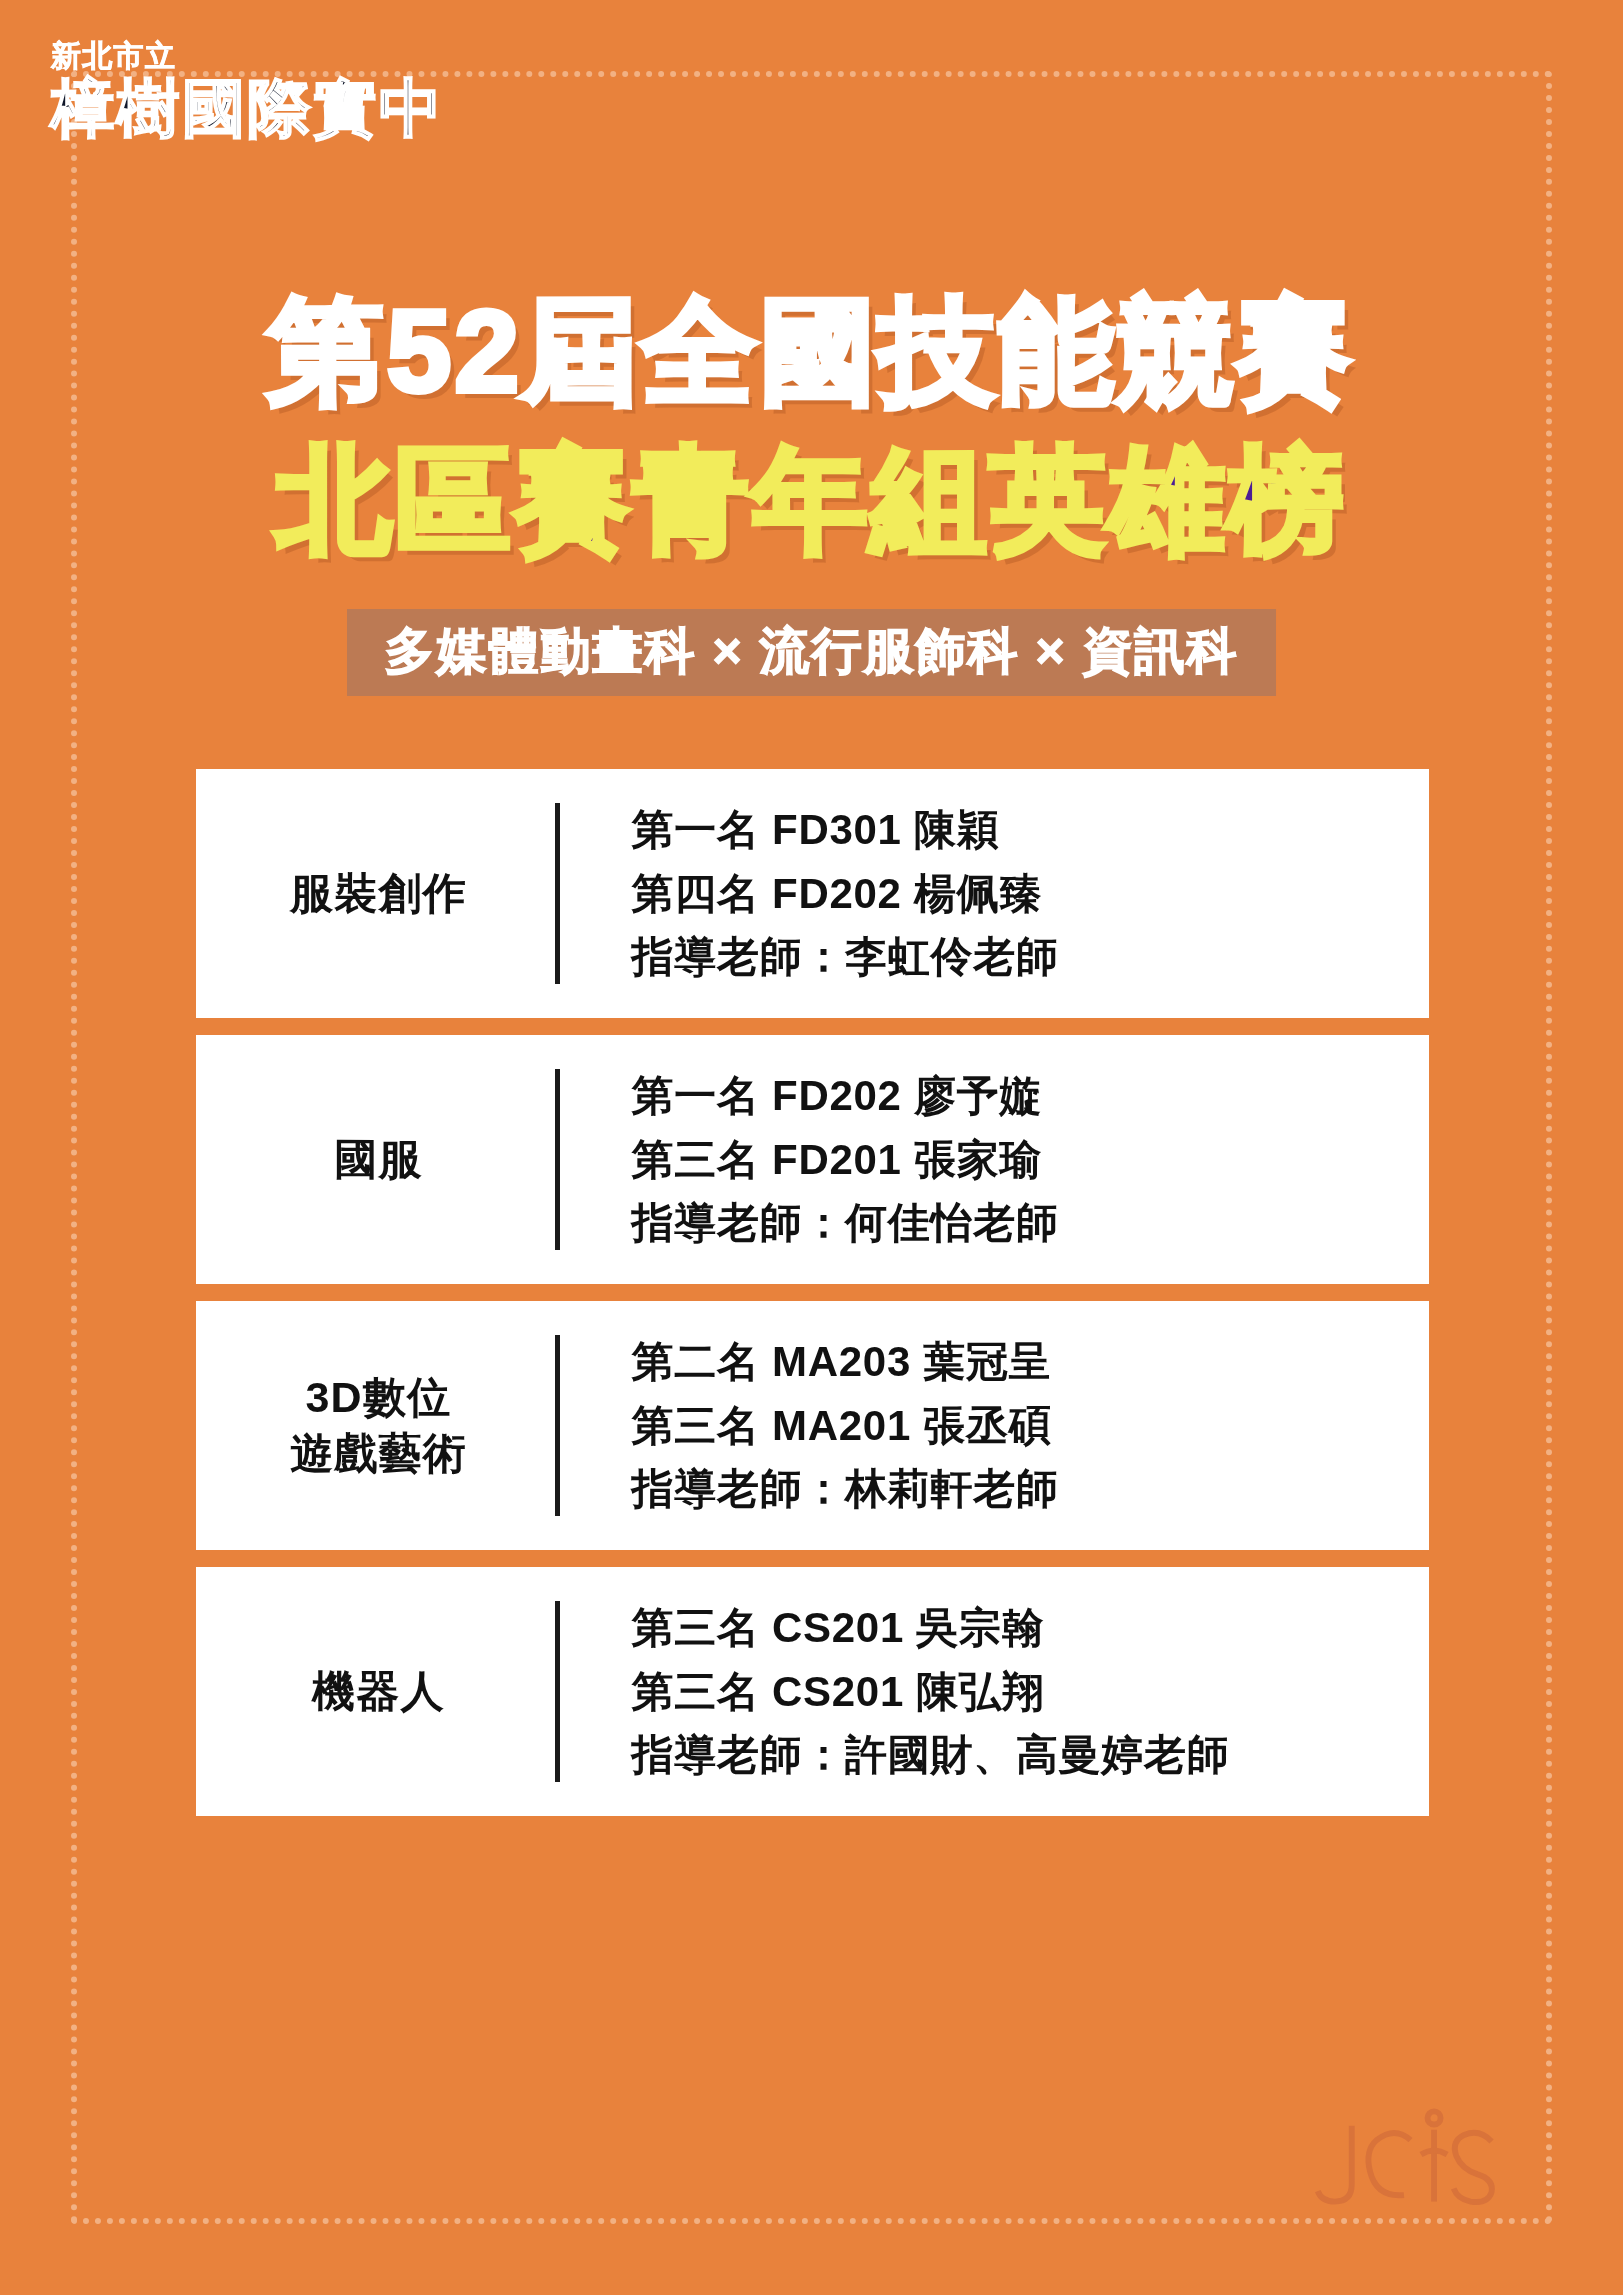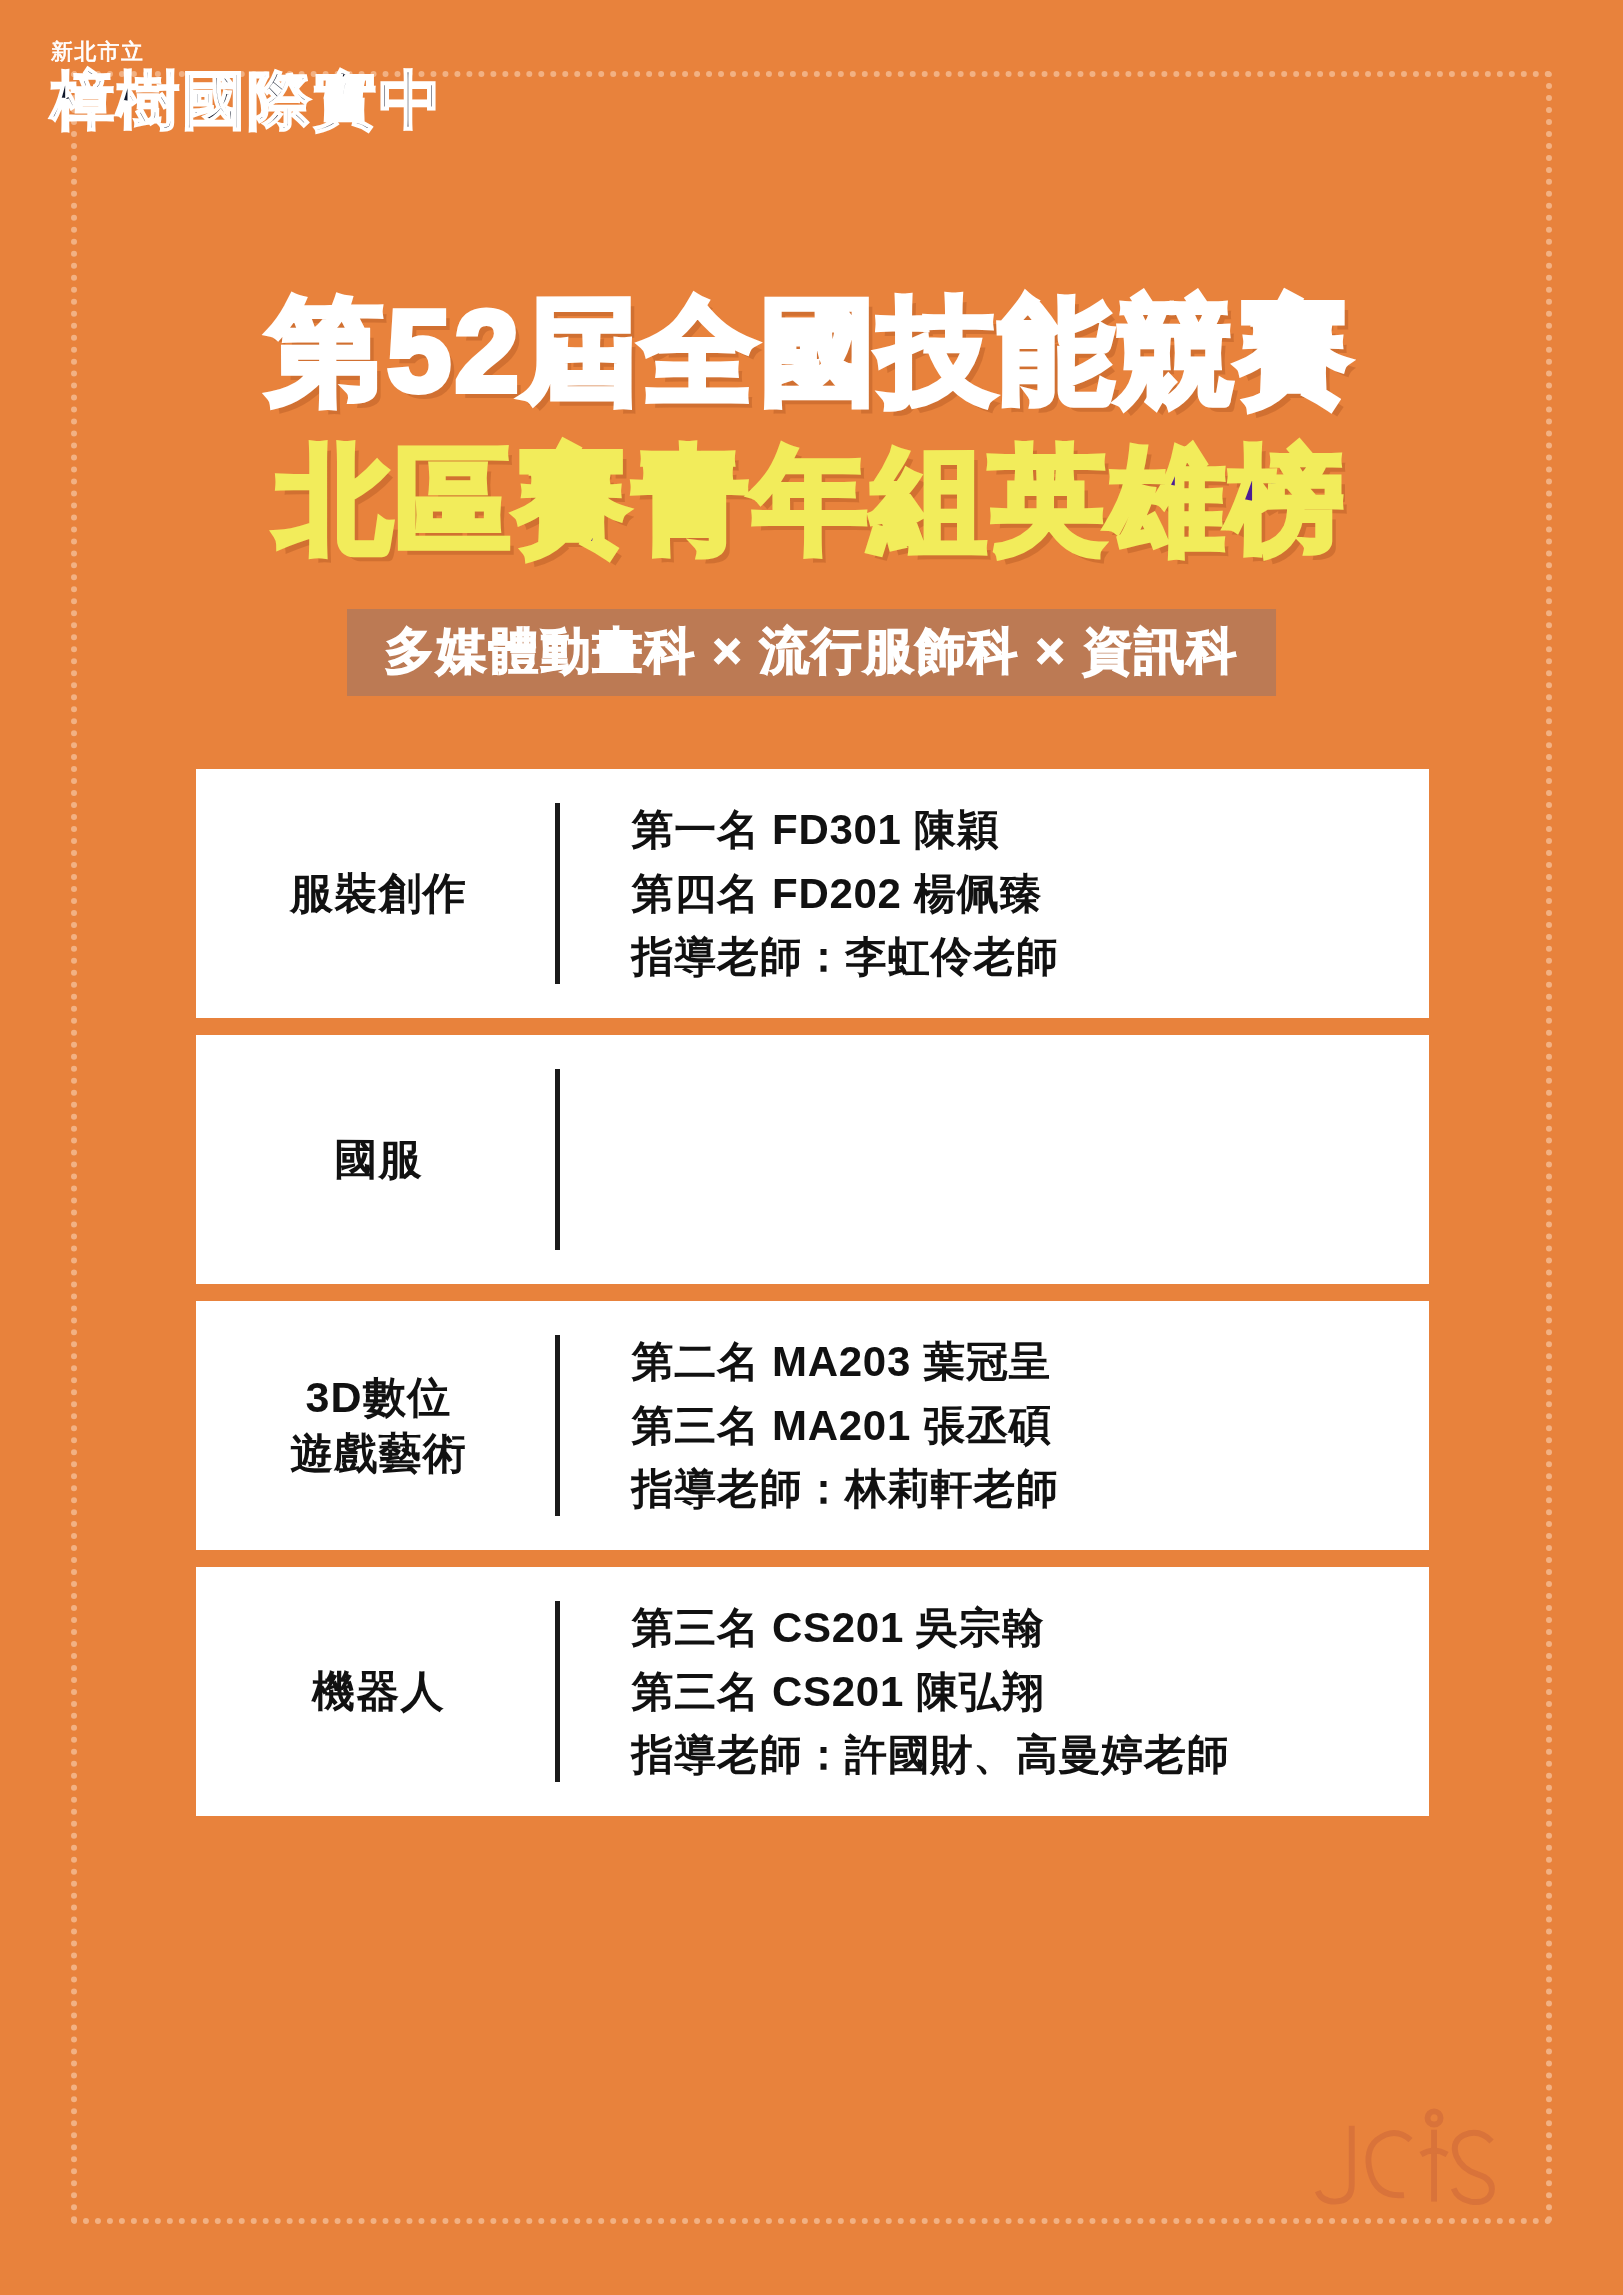--- a/index.html
+++ b/index.html
@@ -34,22 +34,22 @@
   }
 
   
   .school {
     position: absolute;
     left: 51px;
     top: 41px;
     width: 589px;
   }
   .school-city {
-    font-size: 22px;
-    font-weight: 400;
+    font-size: 30px;
+    font-weight: 700;
     color: #FFFFFF;
     letter-spacing: 1.3px;
     line-height: 1.0;
     -webkit-text-stroke: 0.7px #FFFFFF;
     margin-bottom: 3.9px;
   }
   .school-name {
     font-size: 63px;
     font-weight: 700;
     color: #0f172a;
@@ -194,20 +194,25 @@
       <div class="card-lines">
         <div class="card-line">第一名 FD301 陳穎</div>
         <div class="card-line">第四名 FD202 楊佩臻</div>
         <div class="card-line">指導老師：李虹伶老師</div>
       </div>
     </div>
 
     <div class="card">
       <div class="card-label">國服</div>
       <div class="card-divider"></div>
+      <div class="card-lines">
+        <div class="card-line">第一名 FD202 廖予嫙</div>
+        <div class="card-line">第三名 FD201 張家瑜</div>
+        <div class="card-line">指導老師：何佳怡老師</div>
+      </div>
     </div>
 
     <div class="card">
       <div class="card-label">
         <div>3D數位</div>
         <div>遊戲藝術</div>
       </div>
       <div class="card-divider"></div>
       <div class="card-lines">
         <div class="card-line">第二名 MA203 葉冠呈</div>

